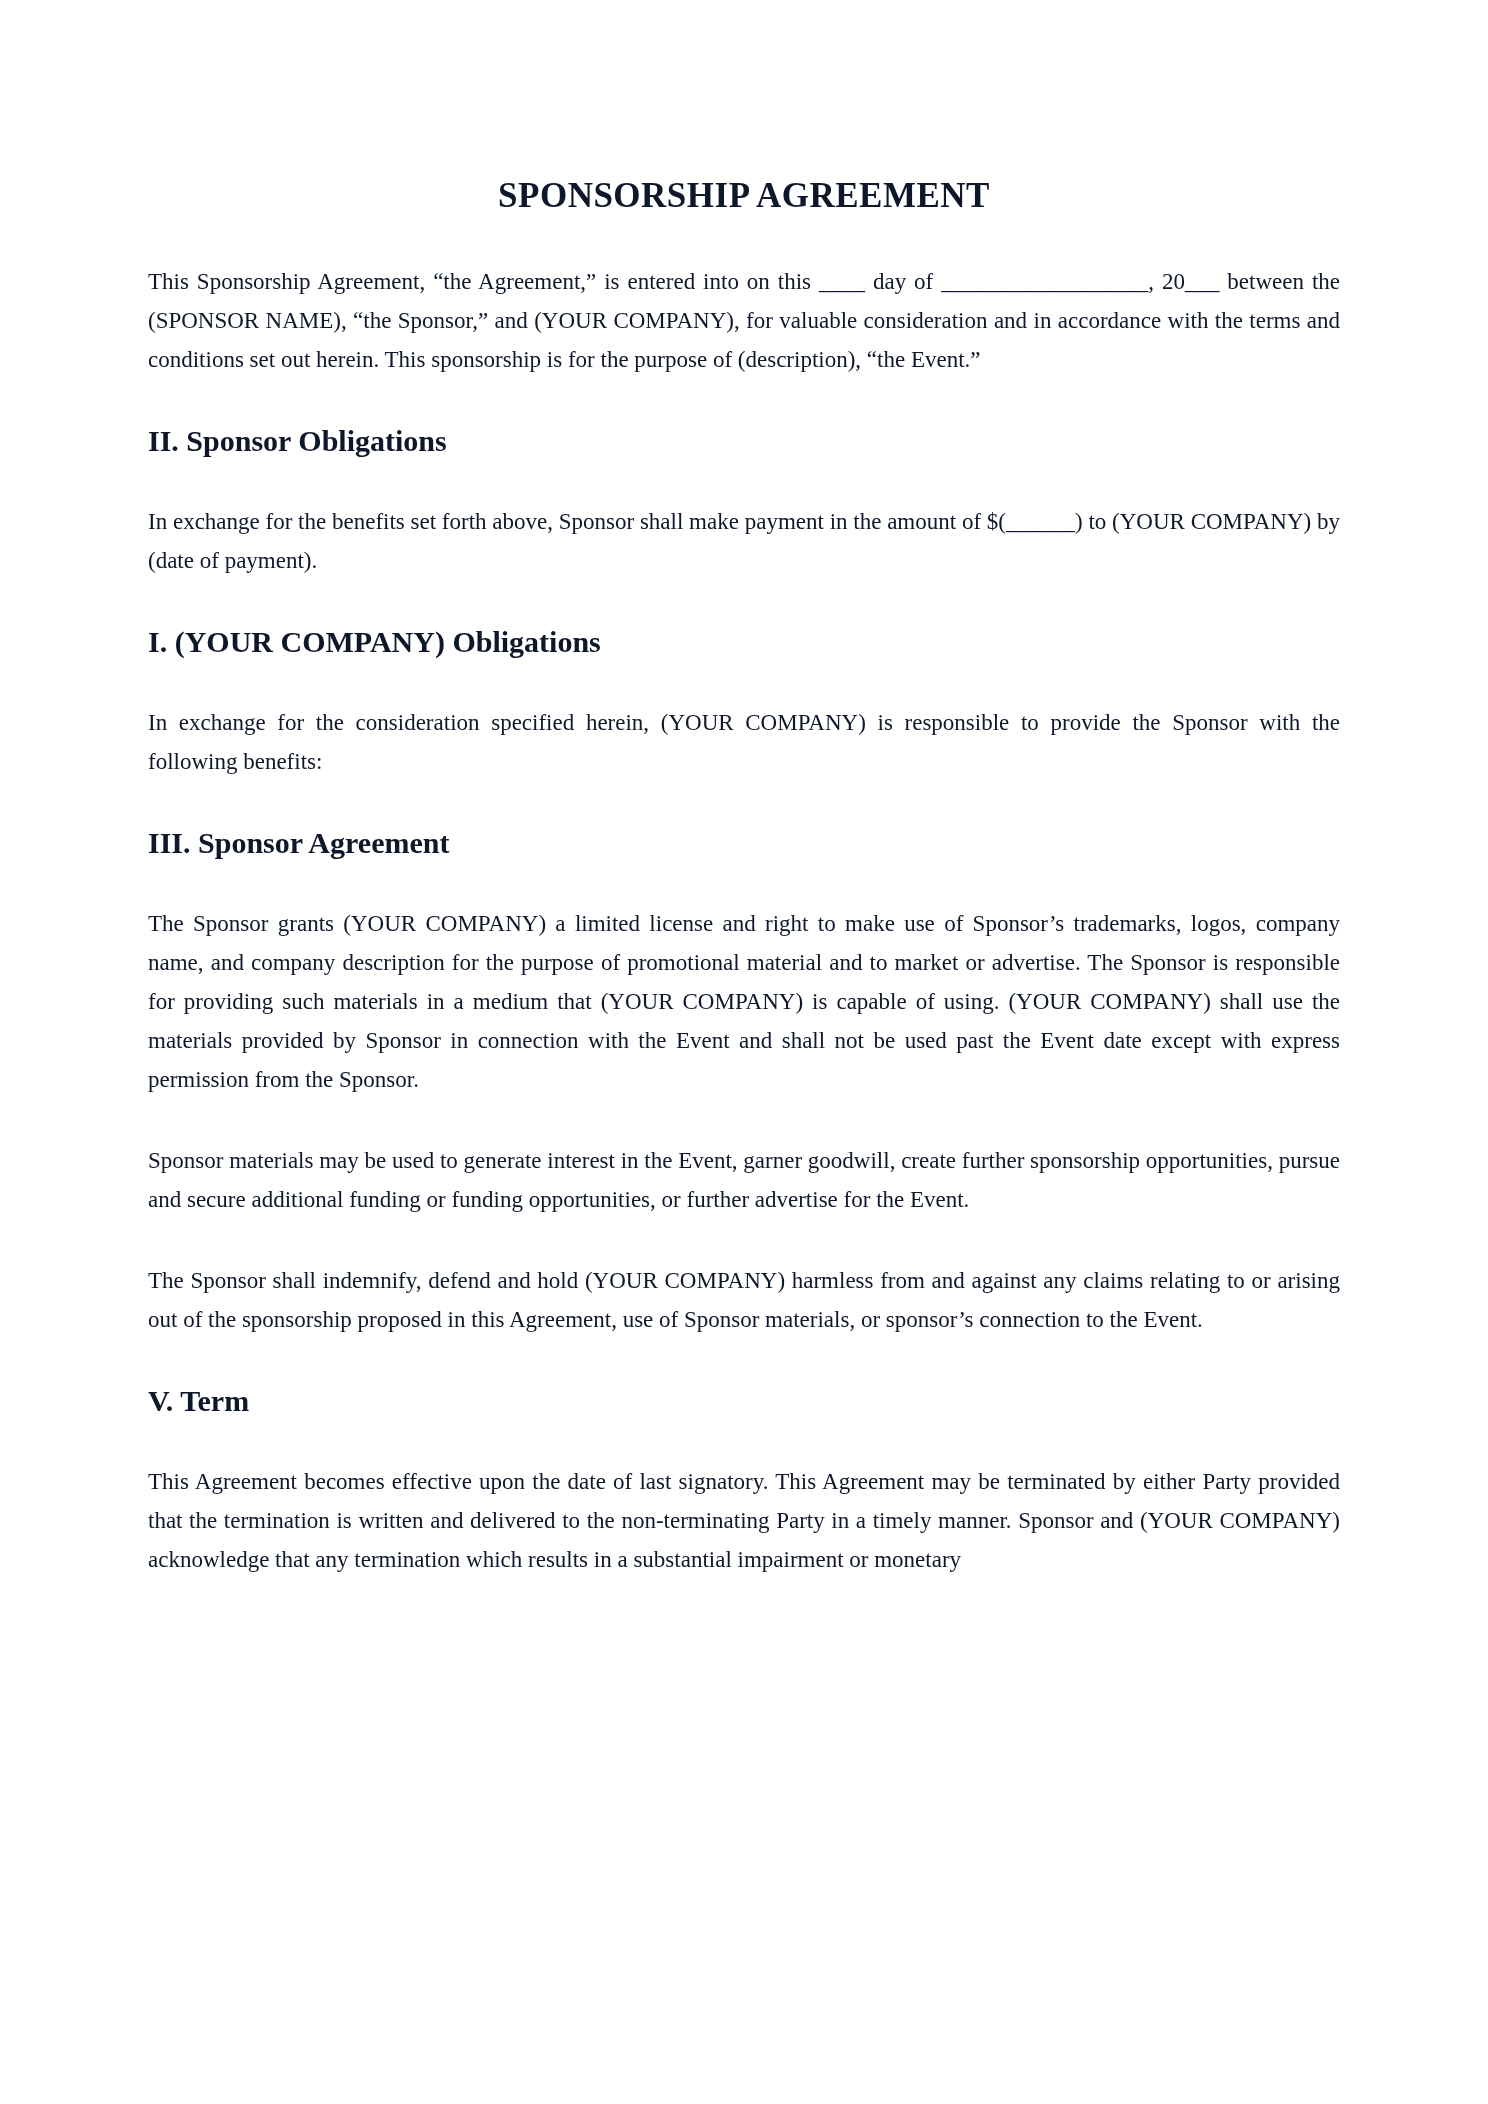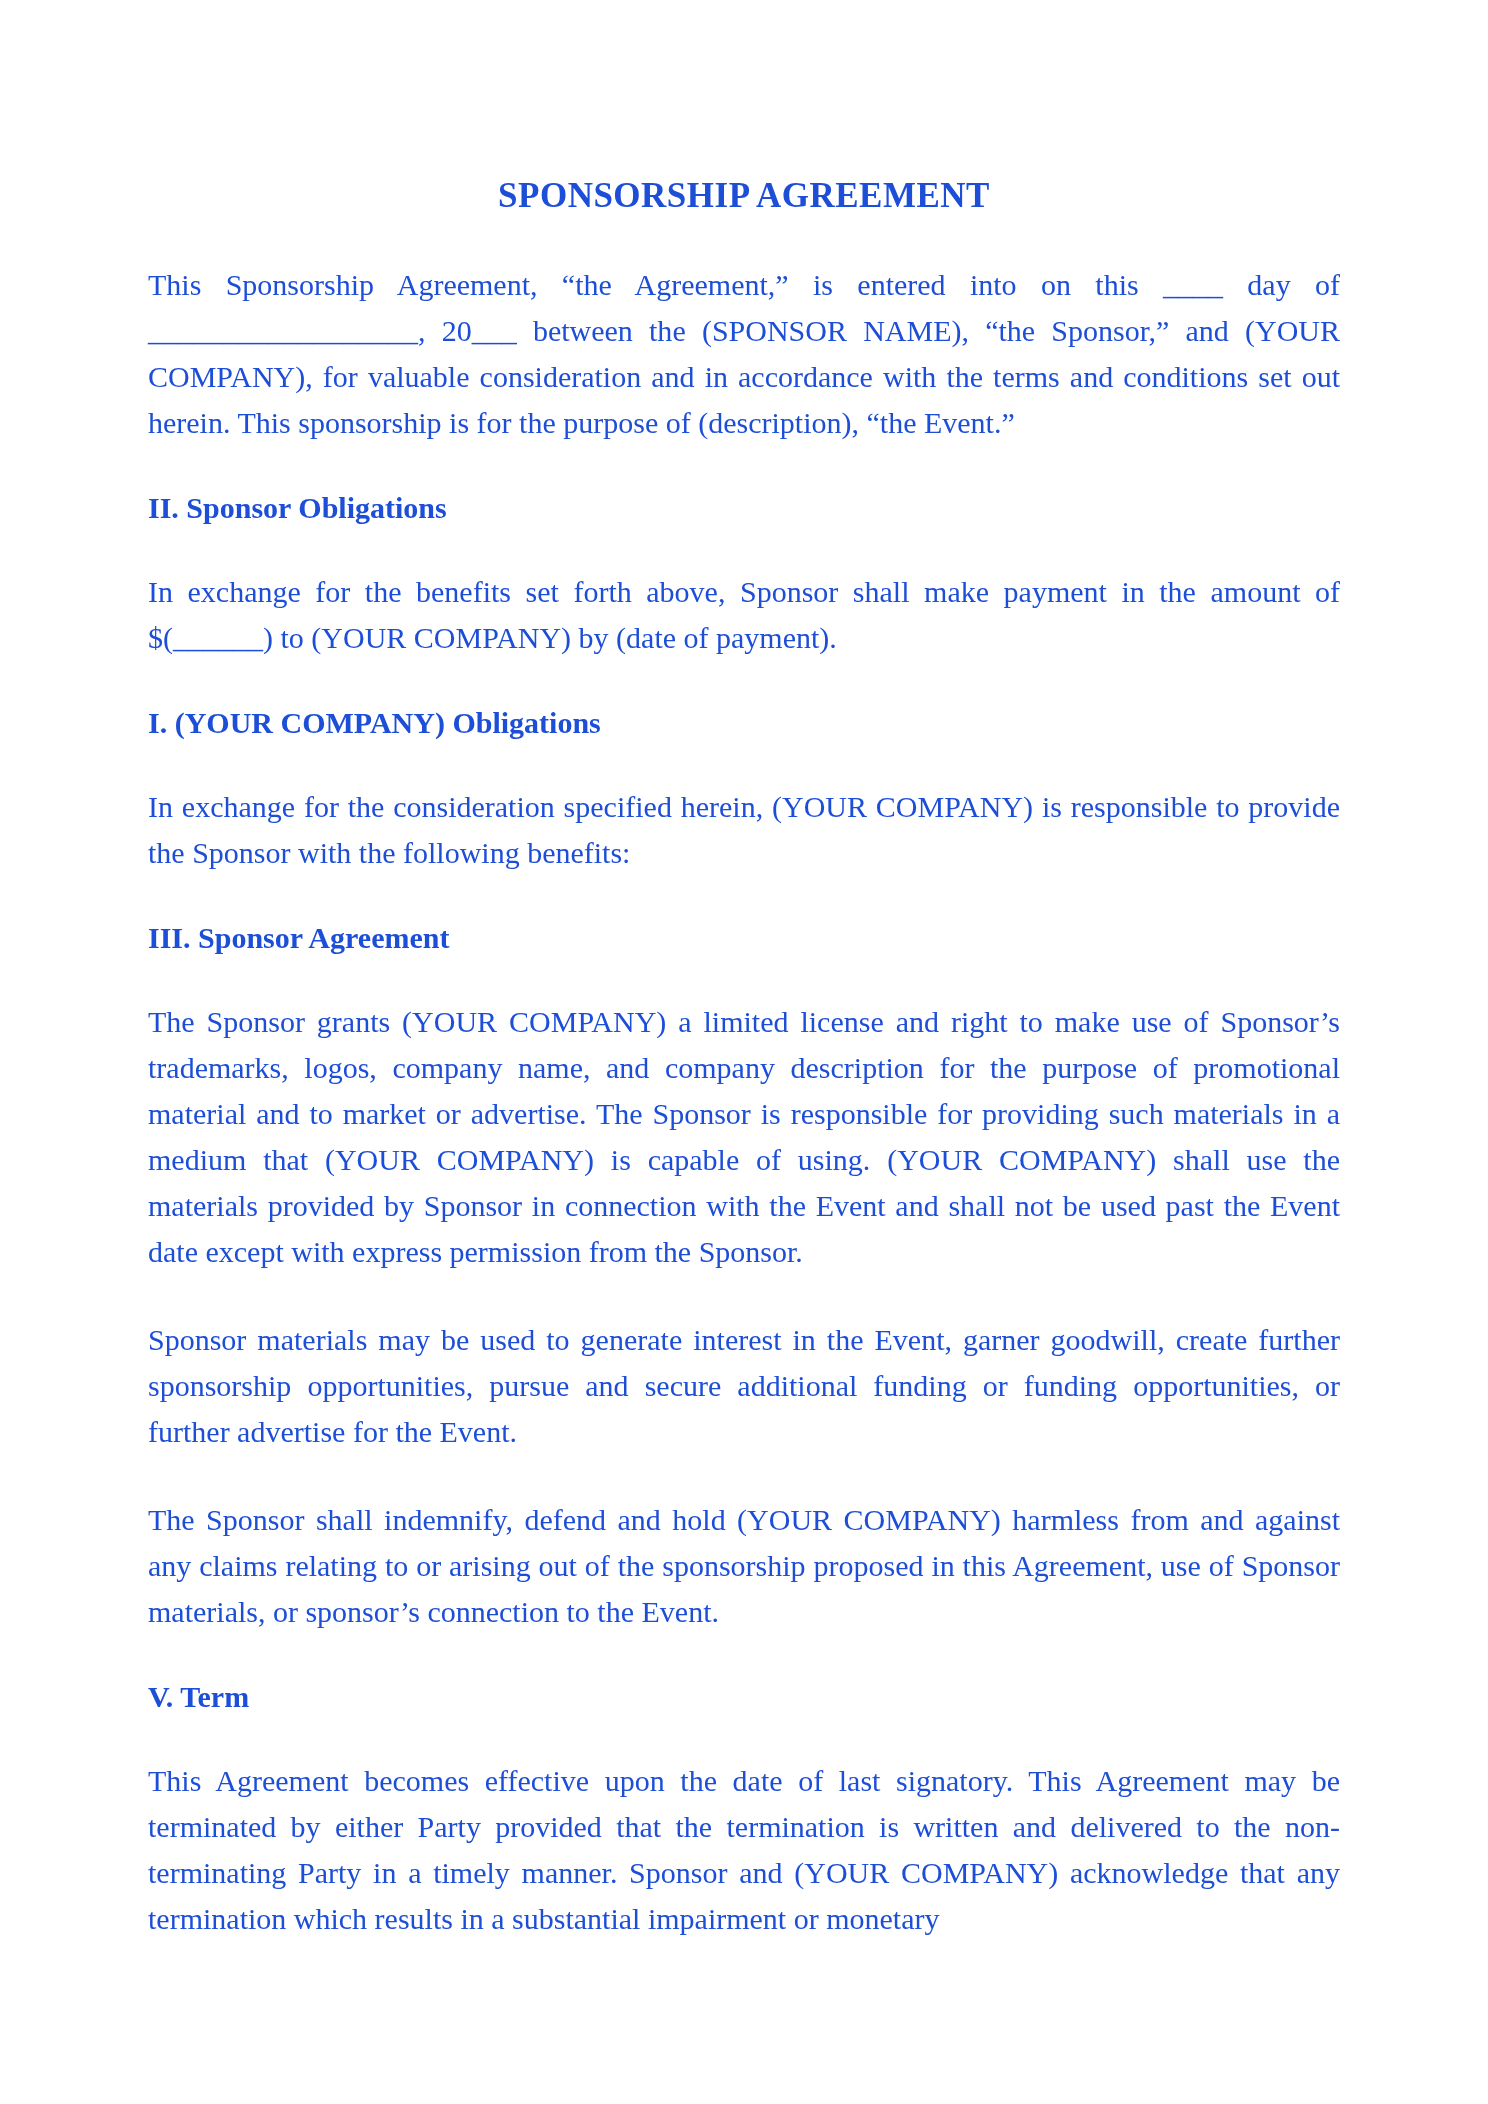--- a/index.html
+++ b/index.html
@@ -5,40 +5,40 @@
   html, body {
     margin: 0;
     padding: 0;
     background: #ffffff;
   }
   .page {
     position: relative;
     width: 1488px;
     height: 2104px;
     background: #ffffff;
-    color: #1d4ed8;
+    color: #0f172a;
     font-family: "Liberation Serif", "DejaVu Serif", serif;
     overflow: hidden;
     box-sizing: border-box;
   }
   .content {
     box-sizing: border-box;
     padding: 172px 148px 0 148px;
   }
   .doc-title {
     font-size: 35px;
     font-weight: bold;
     line-height: 48px;
     text-align: center;
     letter-spacing: 0.5px;
     margin: 0 0 42px 0;
   }
   .para {
-    font-size: 30px;
-    line-height: 46px;
+    font-size: 23px;
+    line-height: 39px;
     text-align: justify;
     margin: 0 0 42px 0;
   }
   .sec-heading {
     font-size: 30px;
     font-weight: bold;
     line-height: 39px;
     text-align: left;
     margin: 0 0 42px 0;
   }

